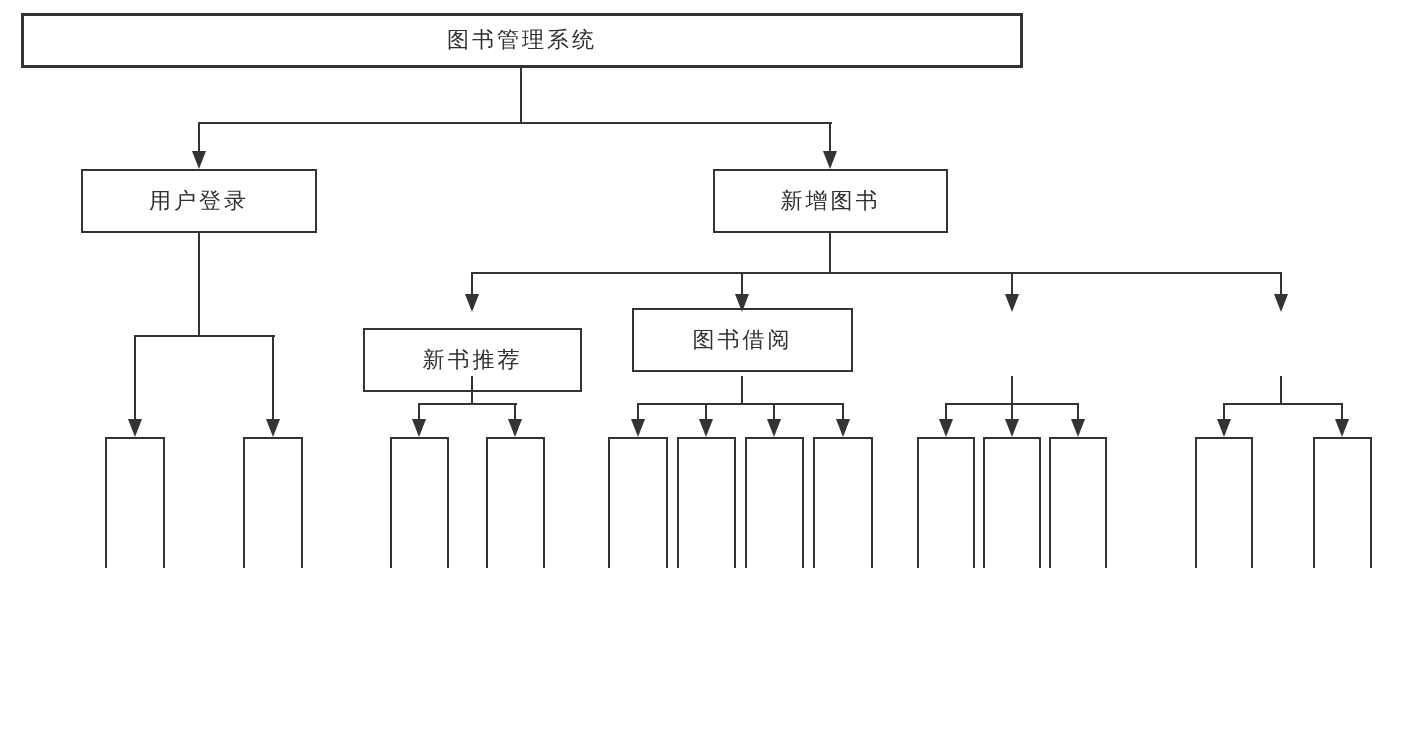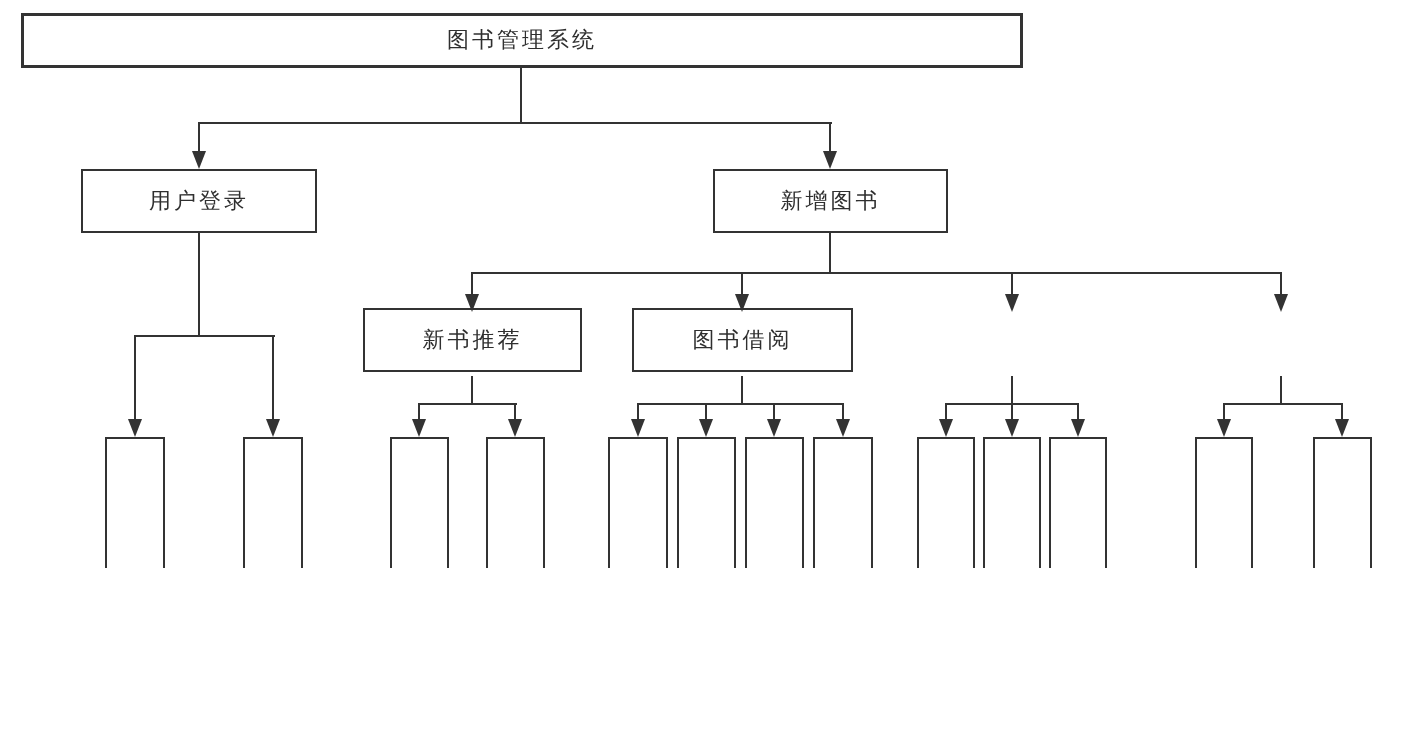--- a/index.html
+++ b/index.html
@@ -42,21 +42,21 @@
     <span class="lbl">图书管理系统</span>
   </div>
 
   <div class="box" style="left:81px;top:169px;width:236px;height:64px">
     <span class="lbl">用户登录</span>
   </div>
   <div class="box" style="left:713px;top:169px;width:235px;height:64px">
     <span class="lbl">新增图书</span>
   </div>
 
-  <div class="box" style="left:363px;top:308px;width:219px;height:64px">
+  <div class="box" style="left:363px;top:328px;width:219px;height:64px">
     <span class="lbl">新书推荐</span>
   </div>
   <div class="box" style="left:632px;top:308px;width:221px;height:64px">
     <span class="lbl">图书借阅</span>
   </div>
 
   <div class="box leaf" style="left:105px;width:60px">
     <span class="vlbl">用户登录</span>
   </div>
   <div class="box leaf" style="left:243px;width:60px">

